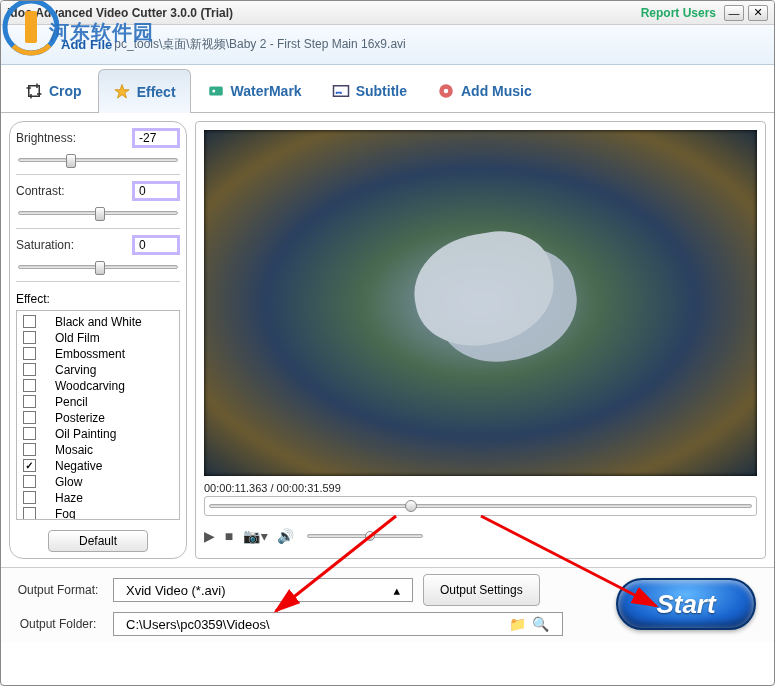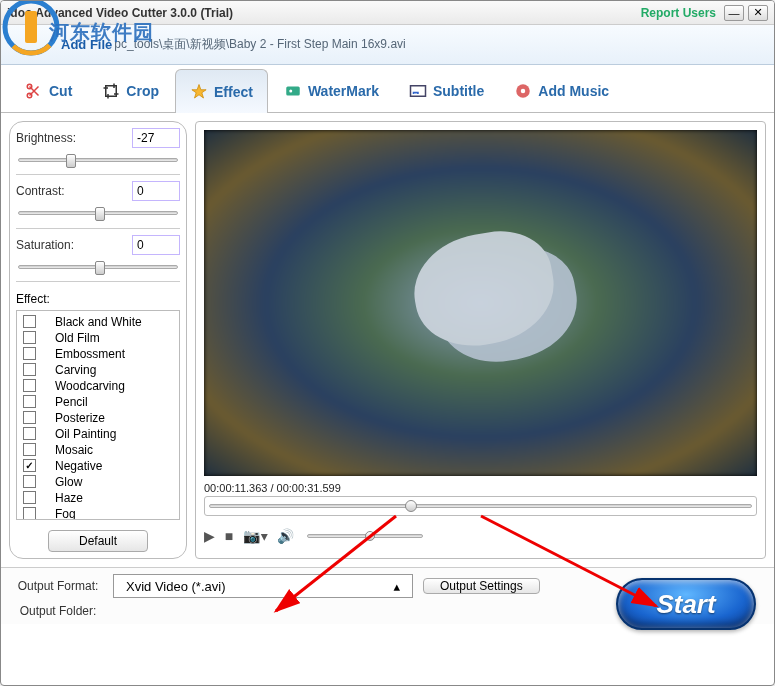--- a/index.html
+++ b/index.html
@@ -16,21 +16,21 @@
 .addfile-btn { font-size: 13px; font-weight: bold; color: #1a5ca8; }
 .filepath { font-size: 12px; color: #567; }
 .tabbar { height: 48px; display: flex; align-items: stretch; padding: 4px 10px 0 10px; gap: 2px; background: #fff; border-bottom: 1px solid #bbb; }
 .tab { display: flex; align-items: center; gap: 6px; padding: 0 14px; font-size: 14px; font-weight: bold; color: #2a6aaa; border-radius: 6px 6px 0 0; cursor: pointer; }
 .tab.active { background: linear-gradient(#dfe9f3,#f5f9ff); border: 1px solid #bbb; border-bottom: none; margin-bottom: -1px; }
 .tab-icon { width: 18px; height: 18px; }
 .content { display: flex; gap: 8px; padding: 8px; height: 454px; }
 .side { width: 178px; border: 1px solid #bbb; border-radius: 14px; padding: 6px; display: flex; flex-direction: column; gap: 4px; background: #fff; }
 .adj-row { display: flex; align-items: center; justify-content: space-between; font-size: 12px; }
 .adj-label { color: #333; }
-.inputnum { width: 48px; height: 20px; border: 1px solid #c4b5fd; font-size: 12px; padding: 0 4px; }
+.inputnum { width: 48px; height: 20px; border: 3px solid #c4b5fd; font-size: 12px; padding: 0 4px; }
 .slider-wrap { display: flex; align-items: center; height: 18px; position: relative; padding: 0 2px; }
 .slider-track { flex: 1; height: 4px; background: linear-gradient(#ccc,#eee); border: 1px solid #aaa; border-radius: 2px; position: relative; }
 .slider-thumb { position: absolute; top: -5px; width: 10px; height: 14px; background: linear-gradient(#fff,#ccc); border: 1px solid #888; border-radius: 2px; }
 .sep { height: 1px; background: #ccc; margin: 2px 0; }
 .effect-label { font-size: 12px; margin-top: 4px; }
 .effect-list { border: 1px solid #bbb; padding: 4px 6px; height: 230px; overflow-y: auto; display: flex; flex-direction: column; gap: 2px; }
 .eff-item { display: flex; align-items: center; gap: 19px; font-size: 12px; }
 .chk { width: 13px; height: 13px; border: 1px solid #777; background: #fff; display: inline-flex; align-items: center; justify-content: center; font-size: 10px; }
 .chk.checked::after { content: '✓'; color: #000; font-weight: bold; }
 .default-btn { margin: 6px auto 0; width: 100px; height: 24px; border: 1px solid #aaa; border-radius: 4px; background: linear-gradient(#fff,#e6e6e6); font-size: 12px; display: flex; align-items: center; justify-content: center; cursor: pointer; }
@@ -43,21 +43,21 @@
 .time-text { font-size: 11px; color: #222; margin-top: 6px; }
 .seek { height: 20px; display: flex; align-items: center; margin-top: 2px; border:1px solid #bbb; border-radius:3px; padding:0 4px; }
 .controls { display: flex; align-items: center; gap: 10px; height: 28px; margin-top: 6px; color: #555; }
 .ctrl-btn { font-size: 14px; color: #555; cursor: pointer; }
 .vol-slider { width: 120px; }
 .output-area { padding: 6px 12px 6px 12px; display: flex; flex-direction: column; gap: 6px; border-top: 1px solid #ccc; background: #fcfcfc; position:relative;text-align:center; }
 .out-row { display: flex; align-items: center; gap: 10px; }
 .out-label { font-size: 12px; width: 90px; color: #333; }
 .out-input { flex: 1; border: 1px solid #999; height: 24px; font-size: 13px; padding: 0 12px; background: #fff; display: flex; align-items: center; justify-content: space-between; }
 .out-input.fmt { max-width: 300px; }
-.out-btn { height: 16px; border: 1px solid #aaa; border-radius: 4px; background: linear-gradient(#fff,#e6e6e6); font-size: 12px; padding: 0 16px; display: flex; align-items: center; cursor: pointer; }
+.out-btn { height: 32px; border: 1px solid #aaa; border-radius: 4px; background: linear-gradient(#fff,#e6e6e6); font-size: 12px; padding: 0 16px; display: flex; align-items: center; cursor: pointer; }
 .start-btn { position: absolute; right: 18px; top: 10px; width: 140px; height: 52px; background: radial-gradient(ellipse at 50% 30%, #5fb6ff 0%, #1a66d0 60%, #0a3a90 100%); border: 2px solid #07336f; border-radius: 26px; color: #fff; font-size: 26px; font-weight: bold; font-style: italic; display: flex; align-items: center; justify-content: center; box-shadow: inset 0 2px 6px rgba(255,255,255,.6), inset 0 -4px 8px rgba(0,0,0,.4), 0 2px 4px rgba(0,0,0,.3); cursor: pointer; text-shadow: 0 1px 2px rgba(0,0,0,.5); }
 .folder-icons { display: flex; gap: 6px; color: #2a7ad0; font-size: 14px; }
 svg.arrow { position: absolute; z-index: 20; pointer-events:none; }
 </style>
 </head>
 <body>
 
 <div class="window">
 
   <div class="titlebar">
@@ -75,28 +75,20 @@
     <rect x="24" y="14" width="12" height="32" fill="#f5a623" rx="2"></rect>
   </svg>
   <div class="watermark-text">河东软件园</div>
 
   <div class="addfile-row">
     <span class="addfile-btn">Add File</span>
     <span class="filepath">pc_tools\桌面\新视频\Baby 2 - First Step Main 16x9.avi</span>
   </div>
 
   <div class="tabbar">
-    <div class="tab">
-      <svg class="tab-icon" viewBox="0 0 24 24">
-          <path d="M6 6l12 12M18 6L6 18" stroke="#d44" stroke-width="2"></path>
-          <circle cx="6" cy="6" r="3" fill="none" stroke="#d44" stroke-width="2"></circle>
-          <circle cx="6" cy="18" r="3" fill="none" stroke="#d44" stroke-width="2"></circle>
-        </svg>
-      <span>Cut</span>
-    </div>
     <div class="tab">
       <svg class="tab-icon" viewBox="0 0 24 24">
           <rect x="5" y="5" width="14" height="14" fill="none" stroke="#333" stroke-width="2"></rect>
           <path d="M2 8h6M16 2v6M22 16h-6M8 22v-6" stroke="#333" stroke-width="2"></path>
         </svg>
       <span>Crop</span>
     </div>
     <div class="tab active">
       <svg class="tab-icon" viewBox="0 0 24 24">
           <path d="M12 2l2.5 7h7l-5.7 4 2.2 7-6-4.3-6 4.3 2.2-7-5.7-4h7z" fill="#f7b733" stroke="#c80" stroke-width="1"></path>
@@ -251,20 +243,27 @@
     <div class="out-row">
       <span class="out-label">Output Format:</span>
       <div class="out-input fmt">
         <span>Xvid Video (*.avi)</span>
         <span>▴</span>
       </div>
       <div class="out-btn">Output Settings</div>
     </div>
     <div class="out-row">
       <span class="out-label">Output Folder:</span>
+      <div class="out-input" style="max-width:450px">
+        <span>C:\Users\pc0359\Videos\</span>
+        <span class="folder-icons">
+          <span>📁</span>
+          <span>🔍</span>
+        </span>
+      </div>
     </div>
     <div class="start-btn">Start</div>
   </div>
 
   <svg class="arrow" style="left:260px; top:510px;" width="140" height="110">
     <defs>
         <marker id="ah1" markerWidth="10" markerHeight="10" refX="8" refY="3" orient="auto">
           <path d="M0,0 L0,6 L9,3 z" fill="#e00"></path>
         </marker>
       </defs>

